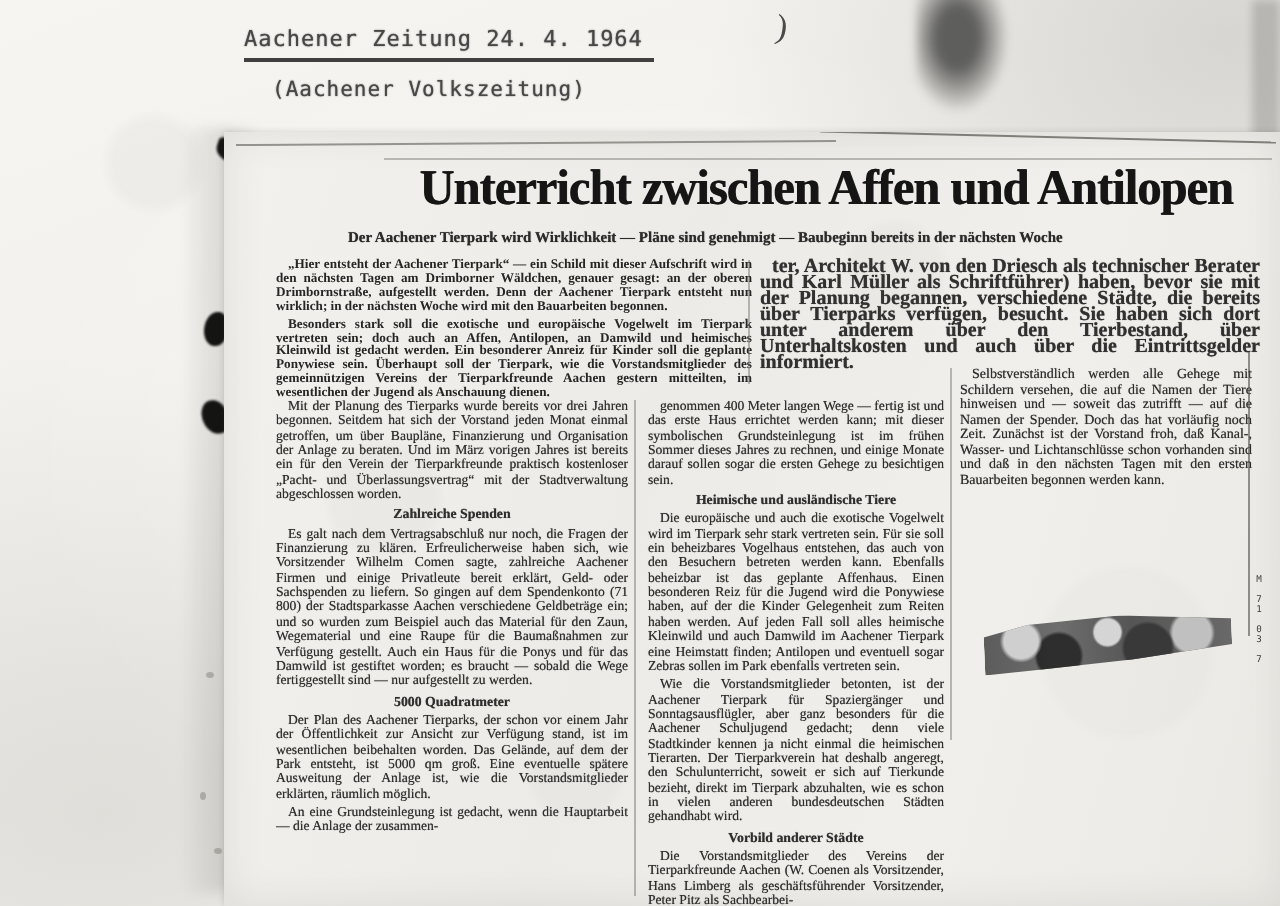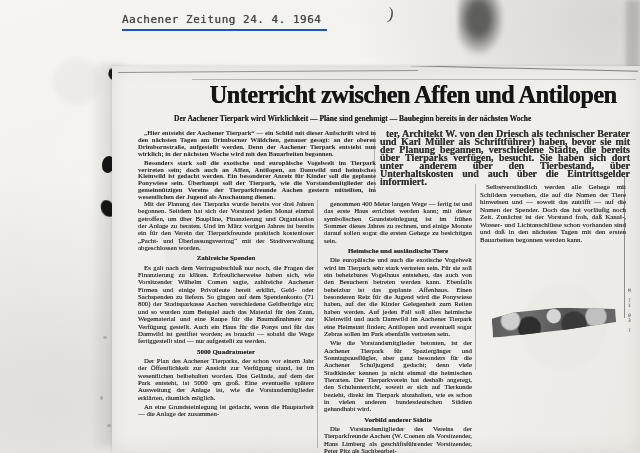--- a/index.html
+++ b/index.html
@@ -20,21 +20,21 @@
       radial-gradient(circle at 30% 55%, rgba(120,120,115,.08) 0 5%, transparent 6%),
       radial-gradient(circle at 70% 30%, rgba(120,120,115,.07) 0 4%, transparent 5%),
       radial-gradient(circle at 88% 72%, rgba(120,120,115,.06) 0 6%, transparent 7%),
       radial-gradient(circle at 45% 85%, rgba(120,120,115,.07) 0 4%, transparent 5%);
   }
 
   
   .typed{position:absolute;left:122px;top:8px;color:#474747;
     font-family:"DejaVu Sans Mono", monospace;letter-spacing:.5px;
     text-shadow:0 0 .7px rgba(60,60,60,.85);}
-  .typed .l1{font-size:11px;border-bottom:2px solid #1d4ed8;padding:0 6px 3px 0;display:inline-block;}
+  .typed .l1{font-size:11px;border-bottom:2px solid #404040;padding:0 6px 3px 0;display:inline-block;}
   .typed .l2{font-size:10.5px;margin:8px 0 0 14px;}
   .pen-mark{position:absolute;left:388px;top:4px;font-size:17px;color:#4a4a4a;
     transform:rotate(9deg);font-family:"Liberation Serif",serif;}
 
   
   .stain-top{position:absolute;left:458px;top:-6px;width:46px;height:62px;filter:blur(2px);opacity:.8;
     background:radial-gradient(ellipse at 45% 40%, #3d3d3d 0 28%, rgba(90,90,88,.55) 52%, transparent 72%);}
   .blob{position:absolute;background:#141413;filter:blur(.4px);}
   .blob.a{left:108px;top:70px;width:15px;height:11px;border-radius:20% 70% 40% 60%;transform:rotate(18deg);}
   .blob.b{left:102px;top:156px;width:12px;height:17px;border-radius:60% 40% 55% 45%;}
@@ -97,20 +97,21 @@
     font-size:4.6px;letter-spacing:0;color:#3c3c3c;font-family:"DejaVu Sans Mono",monospace;line-height:5px;}
 </style>
 </head>
 <body>
 
 <div class="margin-band"></div>
 <div class="edge-shade-r"></div>
 
 <div class="typed">
   <div class="l1">Aachener Zeitung 24. 4. 1964</div>
+  <div class="l2">(Aachener Volkszeitung)</div>
 </div>
 <span class="pen-mark">)</span>
 <div class="stain-top"></div>
 <div class="blob a"></div>
 <div class="blob b"></div>
 <div class="blob c"></div>
 <div class="smudge"></div>
 <div class="speck sp1"></div>
 <div class="speck sp2"></div>
 <div class="speck sp3"></div>

